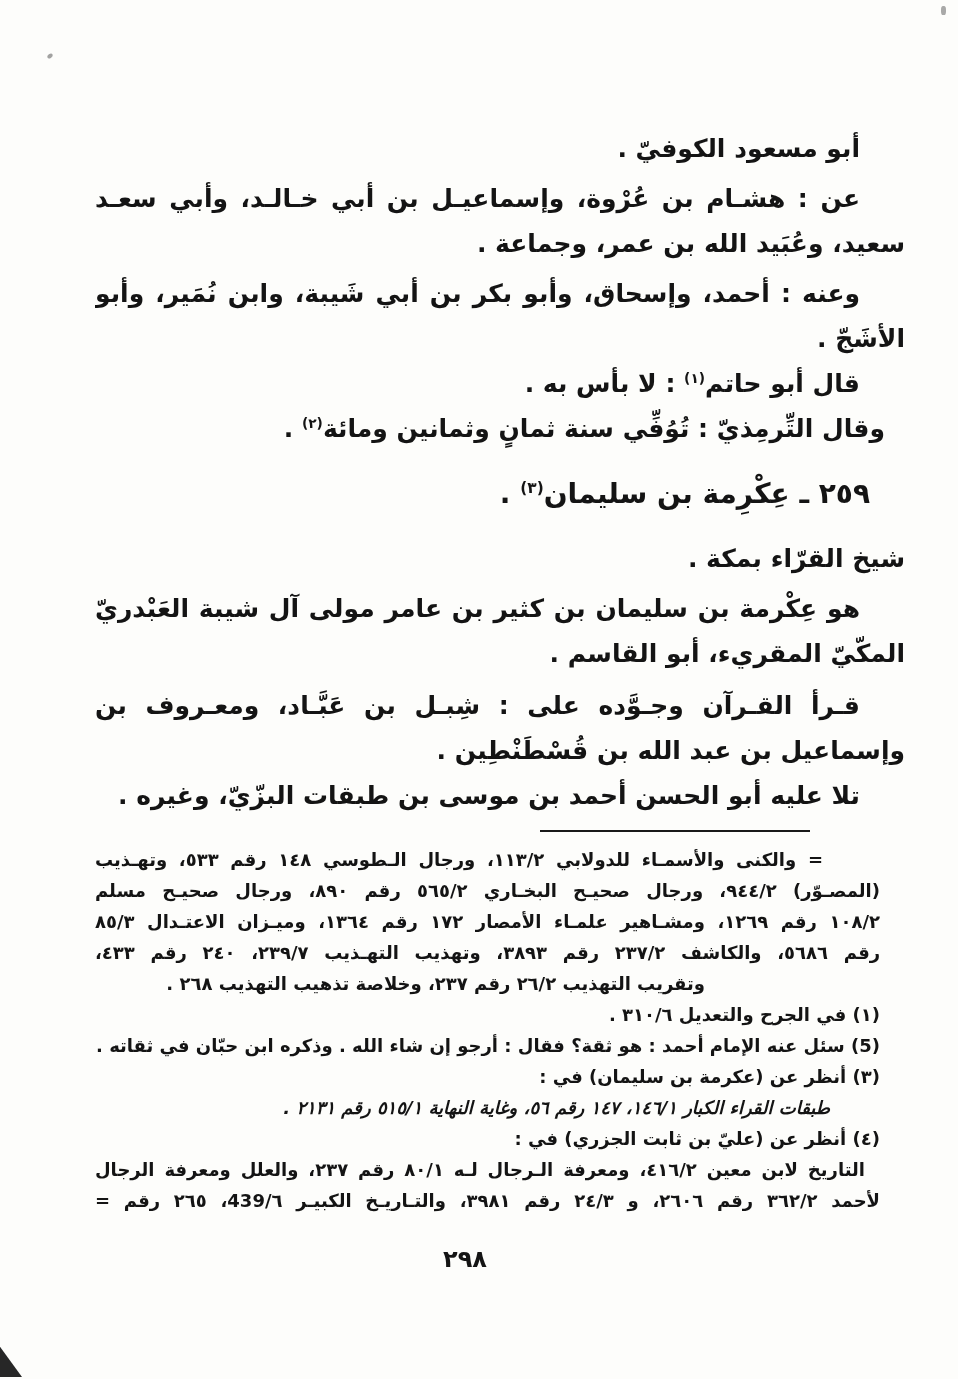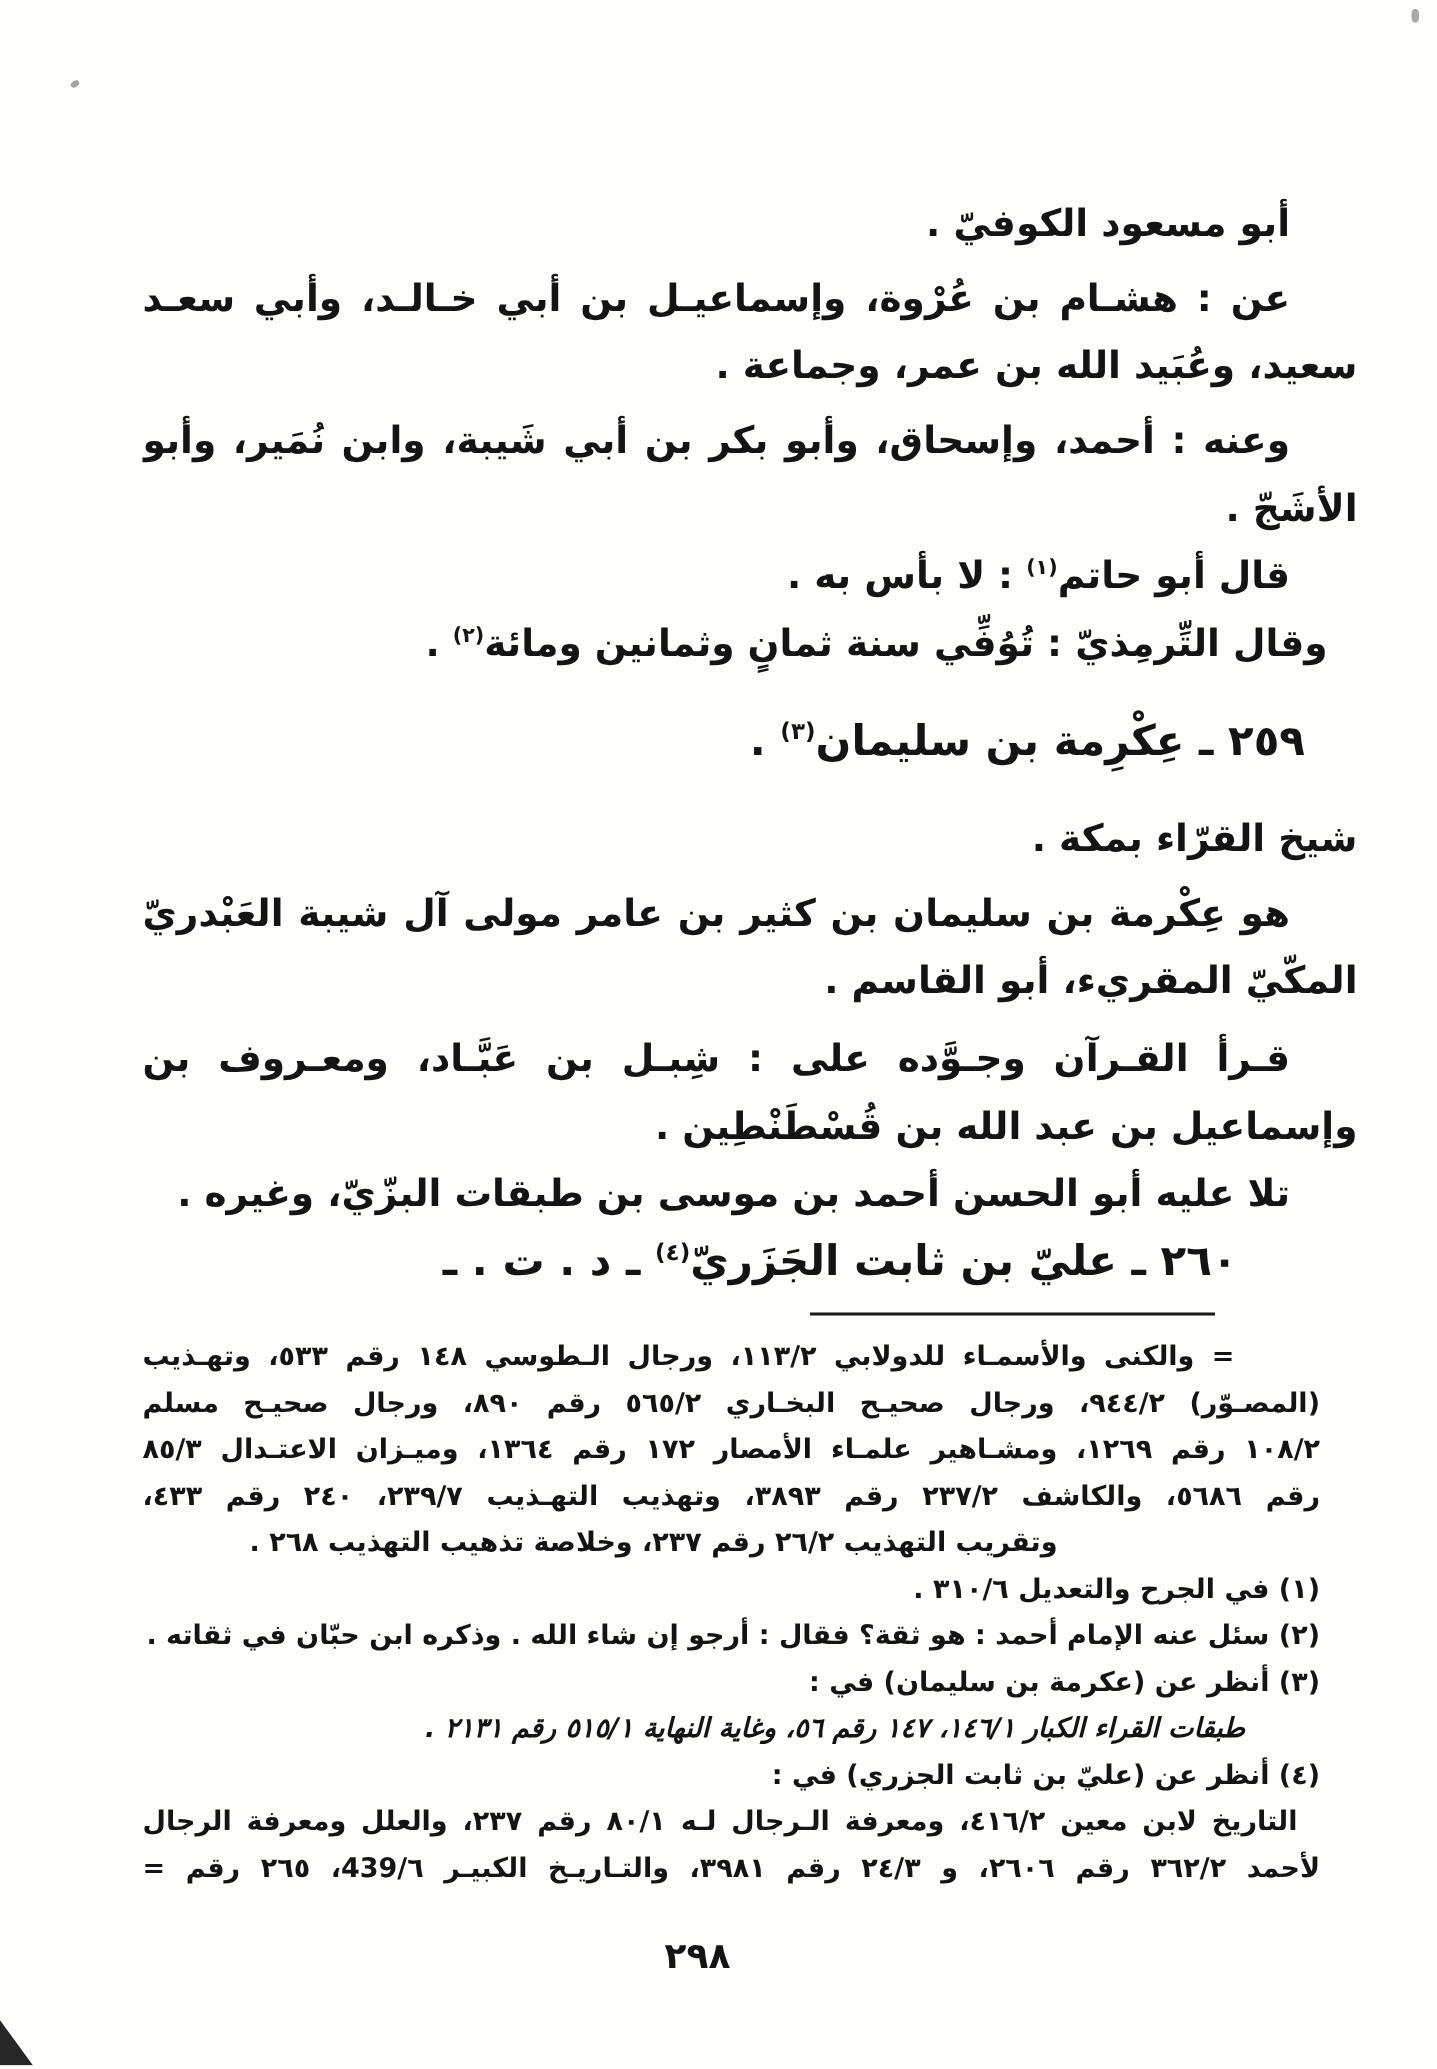--- a/index.html
+++ b/index.html
@@ -116,33 +116,32 @@
   <div class="ml i20"><span>وقال التِّرمِذيّ : تُوُفِّي سنة ثمانٍ وثمانين ومائة</span><sup>(٢)</sup><span> .</span></div>
 
   <div class="ml h i35 mt8"><span>٢٥٩ ـ عِكْرِمة بن سليمان</span><sup>(٣)</sup><span> .</span></div>
   <div class="ml mt8"><span>شيخ القرّاء بمكة .</span></div>
   <div class="ml j i45 mt5"><span>هو عِكْرمة بن سليمان بن كثير بن عامر مولى آل شيبة العَبْدريّ الحَجَبيّ</span></div>
   <div class="ml"><span>المكّيّ المقريء، أبو القاسم .</span></div>
   <div class="ml j i45 mt7"><span>قـرأ القـرآن وجـوَّده على : شِبـل بن عَبَّـاد، ومعـروف بن مِشْكـان،</span></div>
   <div class="ml"><span>وإسماعيل بن عبد الله بن قُسْطَنْطِين .</span></div>
   <div class="ml i45"><span>تلا عليه أبو الحسن أحمد بن موسى بن طبقات البزّيّ، وغيره .</span></div>
 
-  <div class="ml h i80"><span>٢٦٠ ـ عليّ بن ثابت الجَزَريّ</span><sup>(٤)</sup><span> ـ د . ت . ـ</span></div>
 
   <div class="separator"></div>
 
   <div class="fl fj i82"><span>= والكنى والأسمـاء للدولابي ١١٣/٢، ورجال الـطوسي ١٤٨ رقم ٥٣٣، وتهـذيب الكمـال،</span></div>
   <div class="fl fj i25"><span>(المصـوّر) ٩٤٤/٢، ورجال صحيـح البخـاري ٥٦٥/٢ رقم ٨٩٠، ورجال صحيـح مسلم</span></div>
   <div class="fl fj i25"><span>١٠٨/٢ رقم ١٢٦٩، ومشـاهير علمـاء الأمصار ١٧٢ رقم ١٣٦٤، وميـزان الاعتـدال ٨٥/٣</span></div>
   <div class="fl fj i25"><span>رقم ٥٦٨٦، والكاشف ٢٣٧/٢ رقم ٣٨٩٣، وتهذيب التهـذيب ٢٣٩/٧، ٢٤٠ رقم ٤٣٣،</span></div>
   <div class="fl i200"><span>وتقريب التهذيب ٢٦/٢ رقم ٢٣٧، وخلاصة تذهيب التهذيب ٢٦٨ .</span></div>
 
   <div class="fl i25"><span>(١) في الجرح والتعديل ٣١٠/٦ .</span></div>
 
-  <div class="fl i25"><span>(٢) سئل عنه الإمام أحمد : هو ثقة؟ فقال : أرجو إن شاء الله . وذكره ابن حبّان في ثقاته .</span></div>
+  <div class="fl i25"><span>(5) سئل عنه الإمام أحمد : هو ثقة؟ فقال : أرجو إن شاء الله . وذكره ابن حبّان في ثقاته .</span></div>
 
   <div class="fl i25"><span>(٣) أنظر عن (عكرمة بن سليمان) في :</span></div>
   <div class="fl i75"><span>طبقات القراء الكبار ١٤٦/١، ١٤٧ رقم ٥٦، وغاية النهاية ٥١٥/١ رقم ٢١٣١ .</span></div>
 
   <div class="fl i25"><span>(٤) أنظر عن (عليّ بن ثابت الجزري) في :</span></div>
   <div class="fl fj i40"><span>التاريخ لابن معين ٤١٦/٢، ومعرفة الـرجال لـه ٨٠/١ رقم ٢٣٧، والعلل ومعرفة الرجال</span></div>
   <div class="fl fj i25"><span>لأحمد ٣٦٢/٢ رقم ٢٦٠٦، و ٢٤/٣ رقم ٣٩٨١، والتـاريـخ الكبيـر 439/٦، ٢٦٥ رقم =</span></div>
 
   <div class="pagenum">٢٩٨</div>
 

